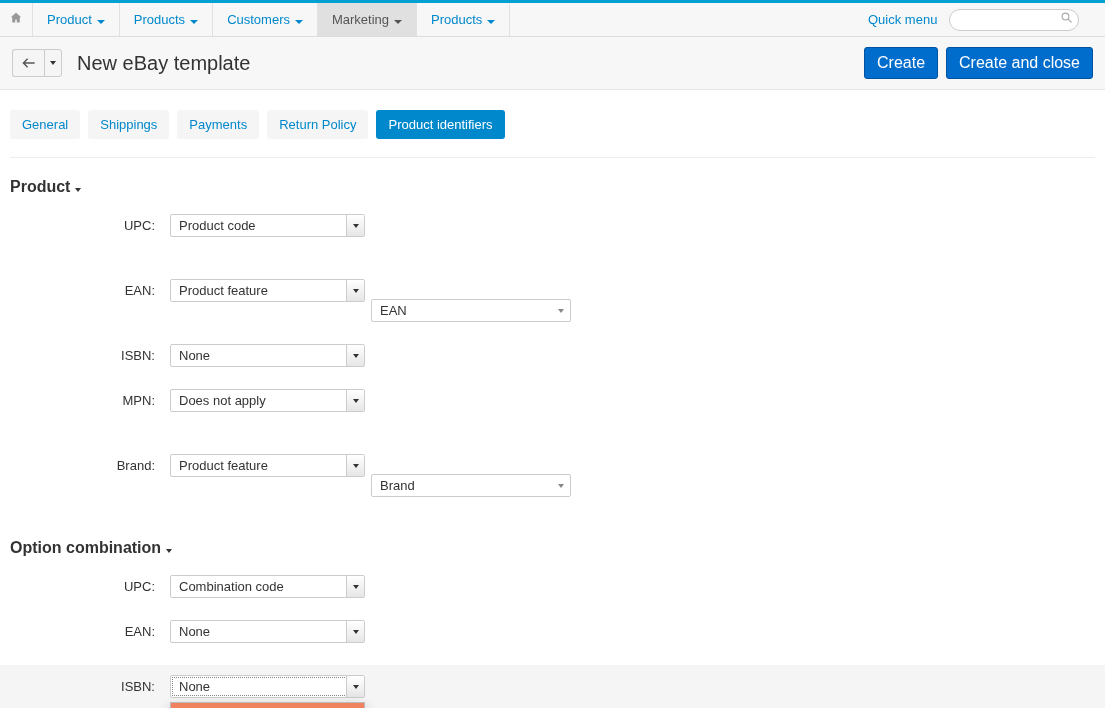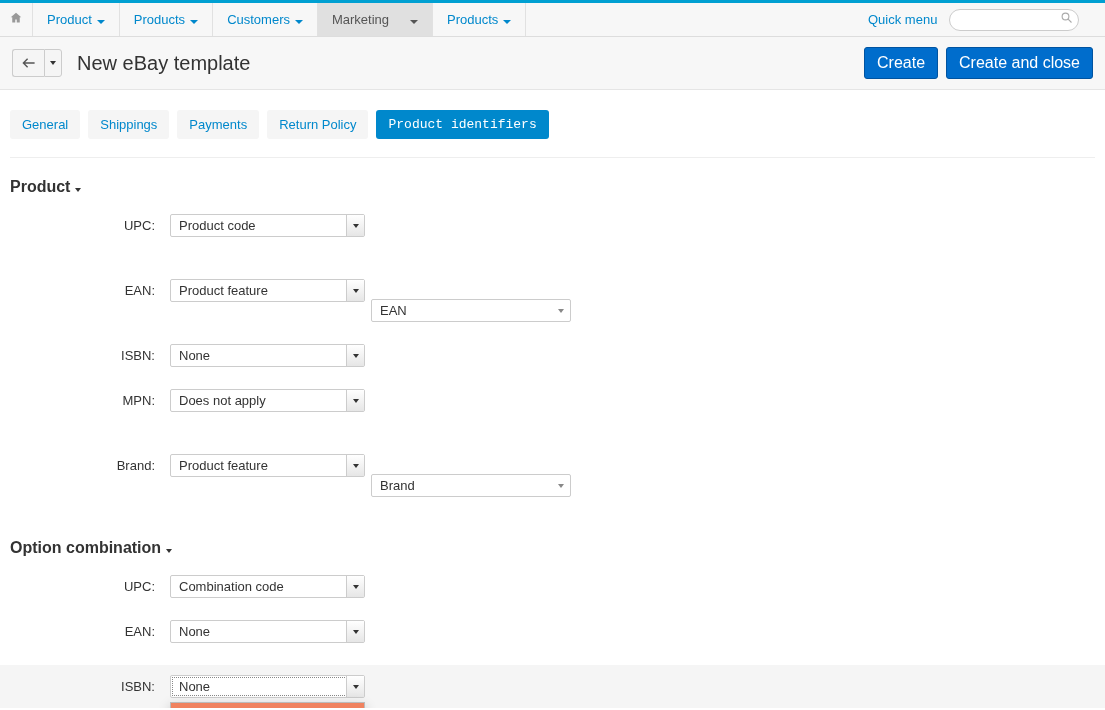--- a/index.html
+++ b/index.html
@@ -31,21 +31,20 @@
       cursor: pointer;
       font-size: 13px;
     }
     nav.main-nav .nav-item.home {
       padding: 0 10px;
       color: #888;
     }
     nav.main-nav .nav-item.active {
       background: #e0e0e0;
       color: #555;
-      gap: 16px;
     }
     nav.main-nav .caret {
       margin-left: 5px;
     }
     nav.main-nav .spacer { flex: 1; }
     nav.main-nav .quick-menu {
       color: #08c;
       padding: 0 12px;
       cursor: pointer;
       border: none;
@@ -159,21 +158,21 @@
     .tab.active{ background:#008ee0;}
     .tab.active{ background:#007fd4;}
     .tab.active{ background:#0e82d6;}
     .tab.active{ background:#0e83d8;}
     .tab.active{ background:#0e84db;}
     .tab.active{ background:#1183d6;}
     .tab.active{ background:#1185d9;}
     .tab.active{ background:#0f87db;}
     .tab.active{ background:#0f85d8;}
     .tab.active{ background:#0077cc;}
-    .tab.active{ background:#0d8ae0;font-family:Liberation Mono, monospace;}
+    .tab.active{ background:#0d8ae0;}
     .tab.active{ background:#08c;}
     .divider {
       height: 1px;
       background: #eee;
       margin: 8px 10px 0;
     }
     .section {
       padding: 20px 10px 0;
     }
     .section-head {

